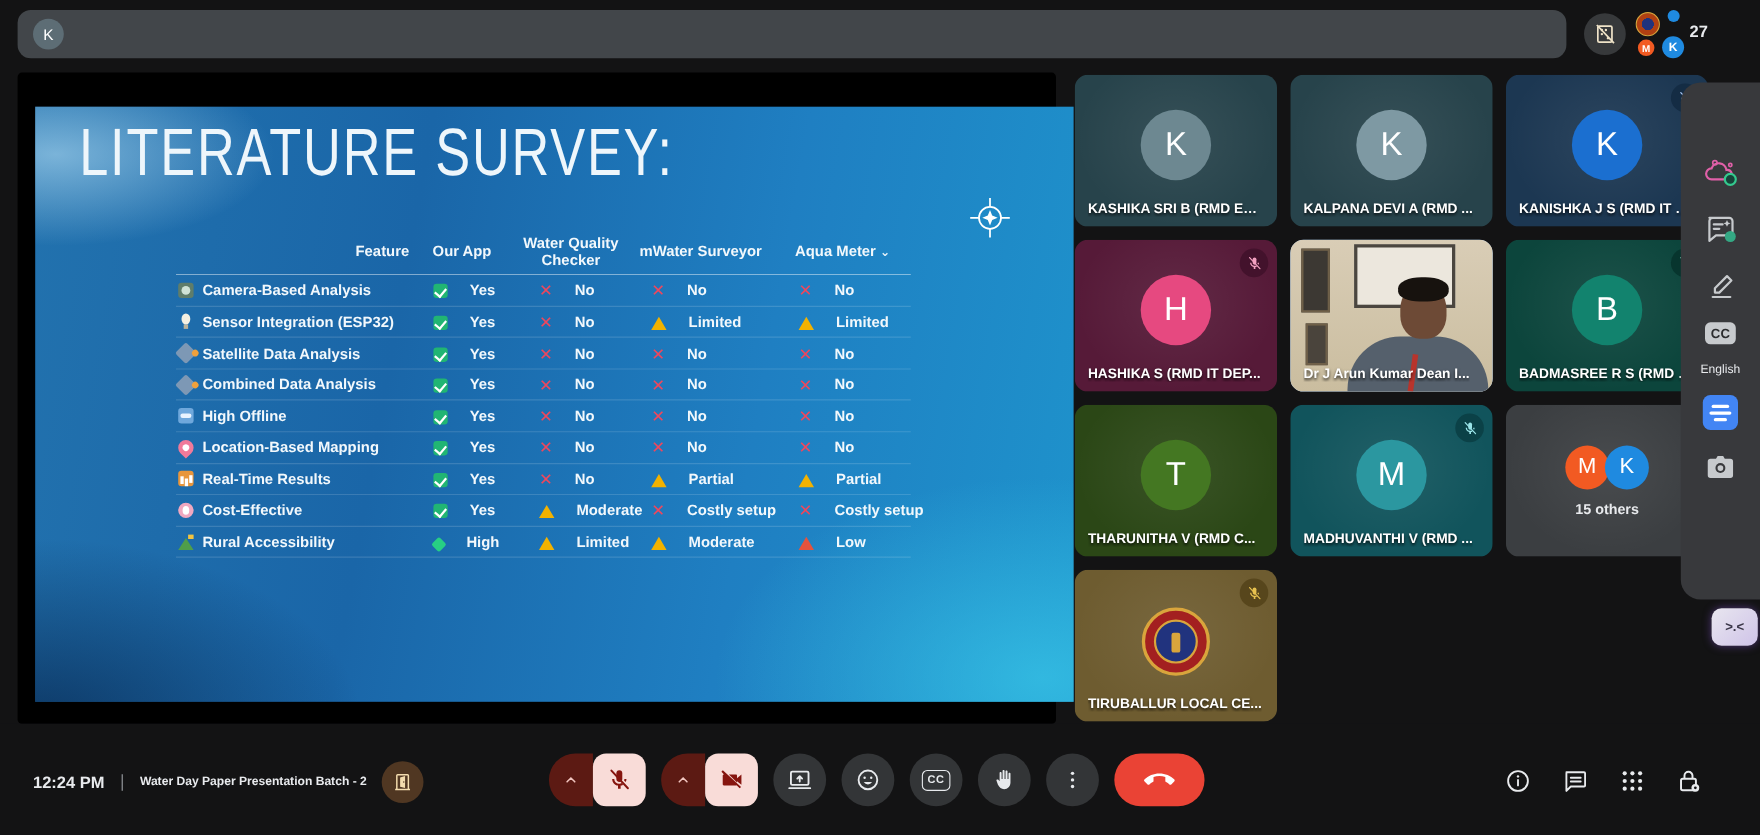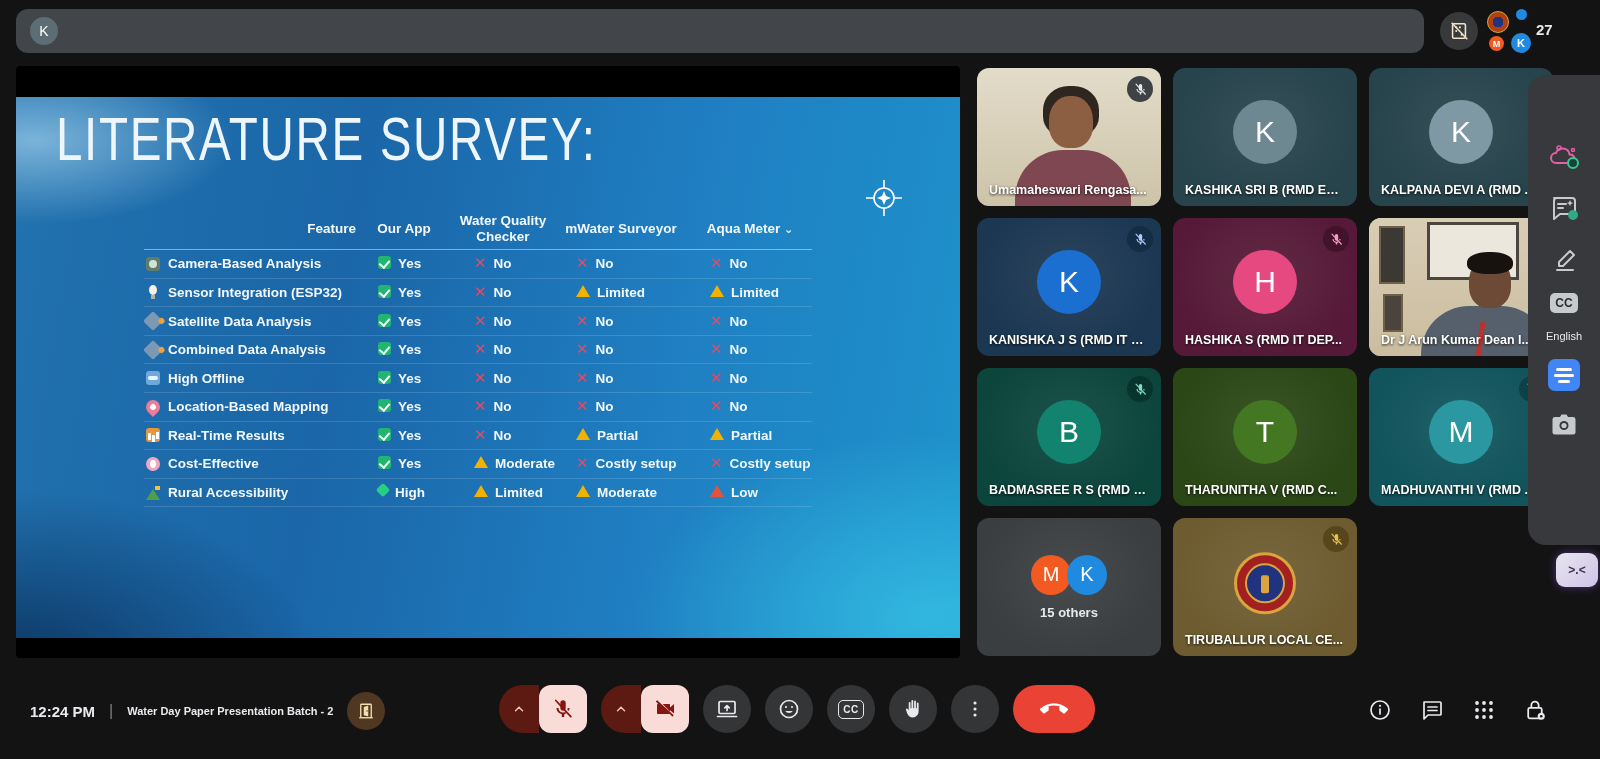--- a/index.html
+++ b/index.html
@@ -18,39 +18,39 @@
   .avatar-cluster { position:absolute; left:1487px; top:9px; width:44px; height:44px; }
   .avatar-cluster .c { position:absolute; border-radius:50%; color:#fff; display:flex; align-items:center; justify-content:center; font-weight:700; }
   .c-seal { left:0; top:2px; width:22px; height:22px; background:radial-gradient(circle,#20337d 0 38%,#b04012 39% 100%); border:1px solid #d9a53c; }
   .c-dot  { right:4px; top:0; width:11px; height:11px; background:#1f8ae0; font-size:7px; }
   .c-m    { left:2px; bottom:2px; width:15px; height:15px; background:#f25a22; font-size:9px; }
   .c-k    { right:0; bottom:0; width:20px; height:20px; background:#1f8ae0; font-size:11px; }
   .count-label { position:absolute; left:1536px; top:21px; color:#e8eaed; font-size:15px; font-weight:700; }
 
   
   .stage { position:absolute; left:16px; top:66px; width:944px; height:592px; background:#000; border-radius:4px; }
-  .slide { position:absolute; left:0; top:31px; width:944px; height:541px; overflow:hidden;
+  .slide { position:absolute; left:16px; top:31px; width:944px; height:541px; overflow:hidden;
     background:
       radial-gradient(ellipse 30% 22% at 2% 8%, rgba(170,215,240,.65), transparent 70%),
       radial-gradient(ellipse 42% 45% at 97% 96%, rgba(60,205,235,.65), transparent 75%),
       radial-gradient(ellipse 45% 45% at 0% 104%, rgba(7,38,78,.75), transparent 70%),
       linear-gradient(100deg,#2272ae 0%,#1a66a8 35%,#1f7fc2 68%,#1e93cc 100%); }
   .slide-title { position:absolute; left:40px; top:6px; color:#eef6fb; font-size:58px; font-weight:500;
     letter-spacing:2px; transform:scale(.82,1.05); transform-origin:left top; white-space:nowrap; }
   .annot-cursor { position:absolute; left:848px; top:81px; width:40px; height:40px; }
 
   .cmp-table { position:absolute; left:128px; top:116px; width:668px; color:#f2f8fc; }
   .cmp-title { text-align:center; font-size:23px; font-weight:700; margin-bottom:14px; letter-spacing:.3px; }
   .thead, .trow { display:grid; grid-template-columns:212px 96px 102px 134px 124px; align-items:center; }
   .thead { font-size:13.5px; font-weight:700; border-bottom:1px solid rgba(255,255,255,.45); padding-bottom:5px; }
   .thead .hc { text-align:center; line-height:1.15; }
   .thead .hf { text-align:right; padding-left:4px; }
   .trow { height:28.6px; font-size:13.5px; font-weight:600; border-bottom:1px solid rgba(255,255,255,.14); }
   .fcell { display:flex; align-items:center; gap:8px; padding-left:2px; white-space:nowrap; }
-  .vcell { display:flex; align-items:flex-start; gap:7px; justify-content:flex-start; padding-left:22px; white-space:nowrap; }
+  .vcell { display:flex; align-items:flex-end; gap:20px; justify-content:flex-start; padding-left:22px; white-space:nowrap; }
   .chev { font-size:11px; opacity:.95; }
 
   
   .vi { flex:none; display:inline-block; }
   .vi-yes { width:13px; height:13px; border-radius:3px; background:#21b573; position:relative; }
   .vi-yes::after { content:""; position:absolute; left:3px; top:2px; width:5px; height:8px;
     border:solid #fff; border-width:0 2px 2px 0; transform:rotate(40deg); }
   .vi-no { color:#f0475c; font-size:15px; font-weight:700; line-height:13px; }
   .vi-warn { width:0; height:0; border-left:7px solid transparent; border-right:7px solid transparent;
     border-bottom:12px solid #f2b200; }
@@ -370,35 +370,20 @@
       </div>
       <svg class="annot-cursor" viewBox="0 0 40 40">
         <circle cx="20" cy="20" r="10" fill="none" stroke="#fff" stroke-width="1.6"></circle>
         <path d="M20 2v8M20 30v8M2 20h8M30 20h8" stroke="#fff" stroke-width="1.6"></path>
         <path d="M20 13l2 5 5 2-5 2-2 5-2-5-5-2 5-2z" fill="#fff"></path>
       </svg>
     </div>
   </div>
 
   <div class="pgrid" id="pgrid">
-      <div class="tile">
-        <div class="ph" style="background: linear-gradient(rgb(227, 220, 201), rgb(205, 195, 169));">
-          <div class="head" style="left: 66px; top: 18px; width: 56px; height: 52px; background: rgb(47, 38, 32);"></div>
-          <div class="head" style="left: 72px; top: 28px; width: 44px; height: 52px; background: rgb(140, 95, 67);"></div>
-          <div class="body" style="left: 38px; bottom: 0px; width: 116px; height: 56px; background: rgb(126, 71, 82);"></div>
-        </div>
-        <span class="tile-name">Umamaheswari Rengasa...</span>
-        <div class="mic-badge" style="background: rgb(63, 66, 69);">
-          <svg viewBox="0 0 24 24" width="15" height="15">
-            <path fill="#e8eaed" d="M12 13.8c1.5 0 2.7-1.2 2.7-2.7V6a2.7 2.7 0 00-5.4 0v5.1c0 1.5 1.2 2.7 2.7 2.7z"></path>
-            <path fill="#e8eaed" d="M16.6 11.1c0 .5-.1 1-.3 1.5l1.4 1.4c.5-.9.8-1.9.8-2.9h-1.9zM7.4 11.1H5.5c0 3.1 2.3 5.6 5.3 6.1v2.9h2.4v-2.9c.8-.1 1.6-.4 2.3-.9l-1.4-1.4c-.6.3-1.3.6-2.1.6a4.5 4.5 0 01-4.6-4.4z"></path>
-            <path d="M4.8 3.5l15 16.1" stroke="#e8eaed" stroke-width="1.8" stroke-linecap="round"></path>
-          </svg>
-        </div>
-      </div>
       <div class="tile" style="background: radial-gradient(at 50% 42%, rgba(255, 255, 255, 0.07), transparent 70%), rgb(39, 67, 75);">
         <div class="tile-avatar" style="background: rgb(109, 136, 145);">K</div>
         <span class="tile-name">KASHIKA SRI B (RMD EC...</span>
       </div>
       <div class="tile" style="background: radial-gradient(at 50% 42%, rgba(255, 255, 255, 0.07), transparent 70%), rgb(39, 67, 75);">
         <div class="tile-avatar" style="background: rgb(126, 153, 163);">K</div>
         <span class="tile-name">KALPANA DEVI A (RMD ...</span>
       </div>
       <div class="tile" style="background: radial-gradient(at 50% 42%, rgba(255, 255, 255, 0.07), transparent 70%), rgb(28, 55, 82);">
         <div class="tile-avatar" style="background: rgb(27, 111, 208);">K</div>

